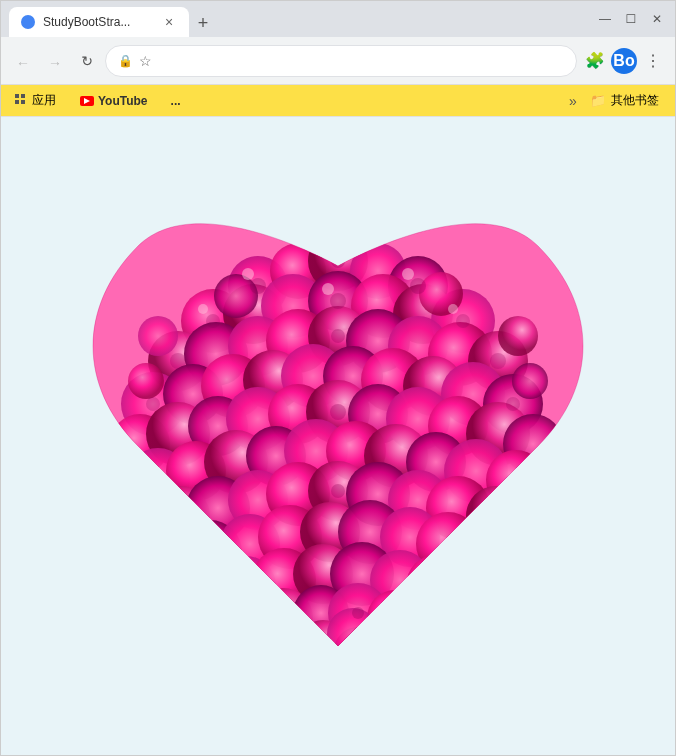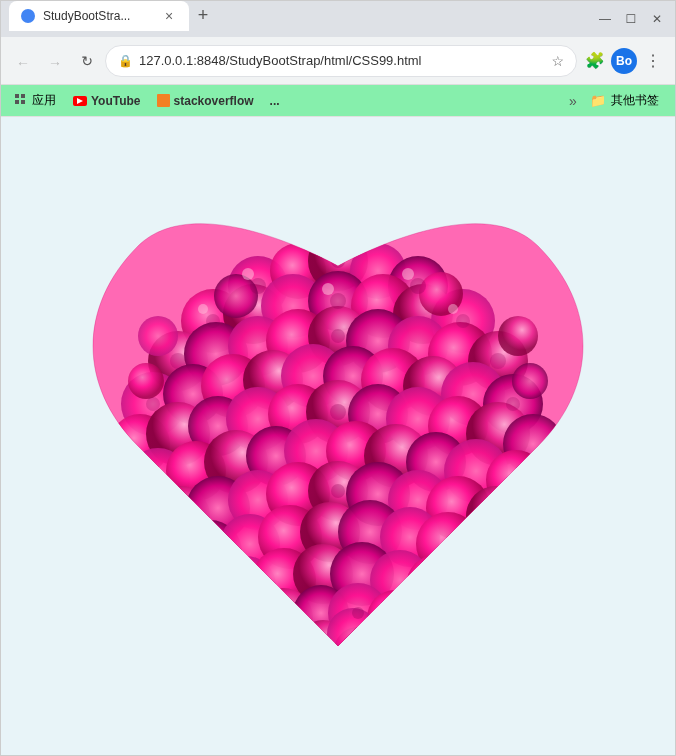--- a/index.html
+++ b/index.html
@@ -18,20 +18,21 @@
     .title-bar {
       background: #dee1e6;
       height: 36px;
       display: flex;
       align-items: center;
       padding: 0 8px;
       gap: 4px;
     }
     .tab-area {
       display: flex;
+      align-items: flex-end;
       flex: 1;
       height: 100%;
     }
     .tab-active {
       background: #fff;
       border-radius: 8px 8px 0 0;
       padding: 0 12px;
       height: 30px;
       display: flex;
       align-items: center;
@@ -131,33 +132,33 @@
       cursor: pointer;
       color: #555;
       font-size: 16px;
     }
     .profile-icon {
       width: 26px; height: 26px;
       border-radius: 50%;
       background: #1a73e8;
       color: #fff;
       display: flex; align-items: center; justify-content: center;
-      font-size: 12px;
+      font-size: 16px;
       font-weight: bold;
       cursor: pointer;
     }
 
     
     .bookmarks-bar {
-      background: #86efac;
+      background: #fde047;
       height: 32px;
       display: flex;
       align-items: center;
       padding: 0 8px;
-      gap: 0;
+      gap: 7px;
       border-bottom: 1px solid #e0e0e0;
       font-size: 12px;
     }
     .bookmark-apps {
       display: flex; align-items: center;
       gap: 2px;
       margin-right: 4px;
       cursor: pointer;
       padding: 3px 5px;
       border-radius: 4px;
@@ -271,21 +272,20 @@
       <span>←</span>
     </div>
     <div class="nav-btn disabled">
       <span>→</span>
     </div>
     <div class="nav-btn">
       <span>↻</span>
     </div>
     <div class="url-bar">
       <span class="url-bar-lock">🔒</span>
-      <span class="url-text">127.0.0.1:8848/StudyBootStrap/html/CSS99.html</span>
       <span class="url-star">☆</span>
     </div>
     <div class="toolbar-icons">
       <div class="toolbar-icon">
         <span>🧩</span>
       </div>
       <div class="profile-icon">
         <span>Bo</span>
       </div>
       <div class="toolbar-icon">
@@ -305,24 +305,20 @@
       <span>应用</span>
     </div>
 
     <div class="bookmark-item">
       <div class="yt-icon">
         <div class="yt-play"></div>
       </div>
       <span>YouTube</span>
     </div>
 
-    <div class="bookmark-item">
-      <div class="so-icon"></div>
-      <span>stackoverflow</span>
-    </div>
 
 
     <div class="bookmark-item">
       <span>...</span>
     </div>
 
     <div class="bookmark-more">
       <span style="cursor:pointer; font-size:14px; color:#555; margin-right:4px;">»</span>
       <div class="other-bookmarks">
         <span class="bookmark-folder-icon">📁</span>

